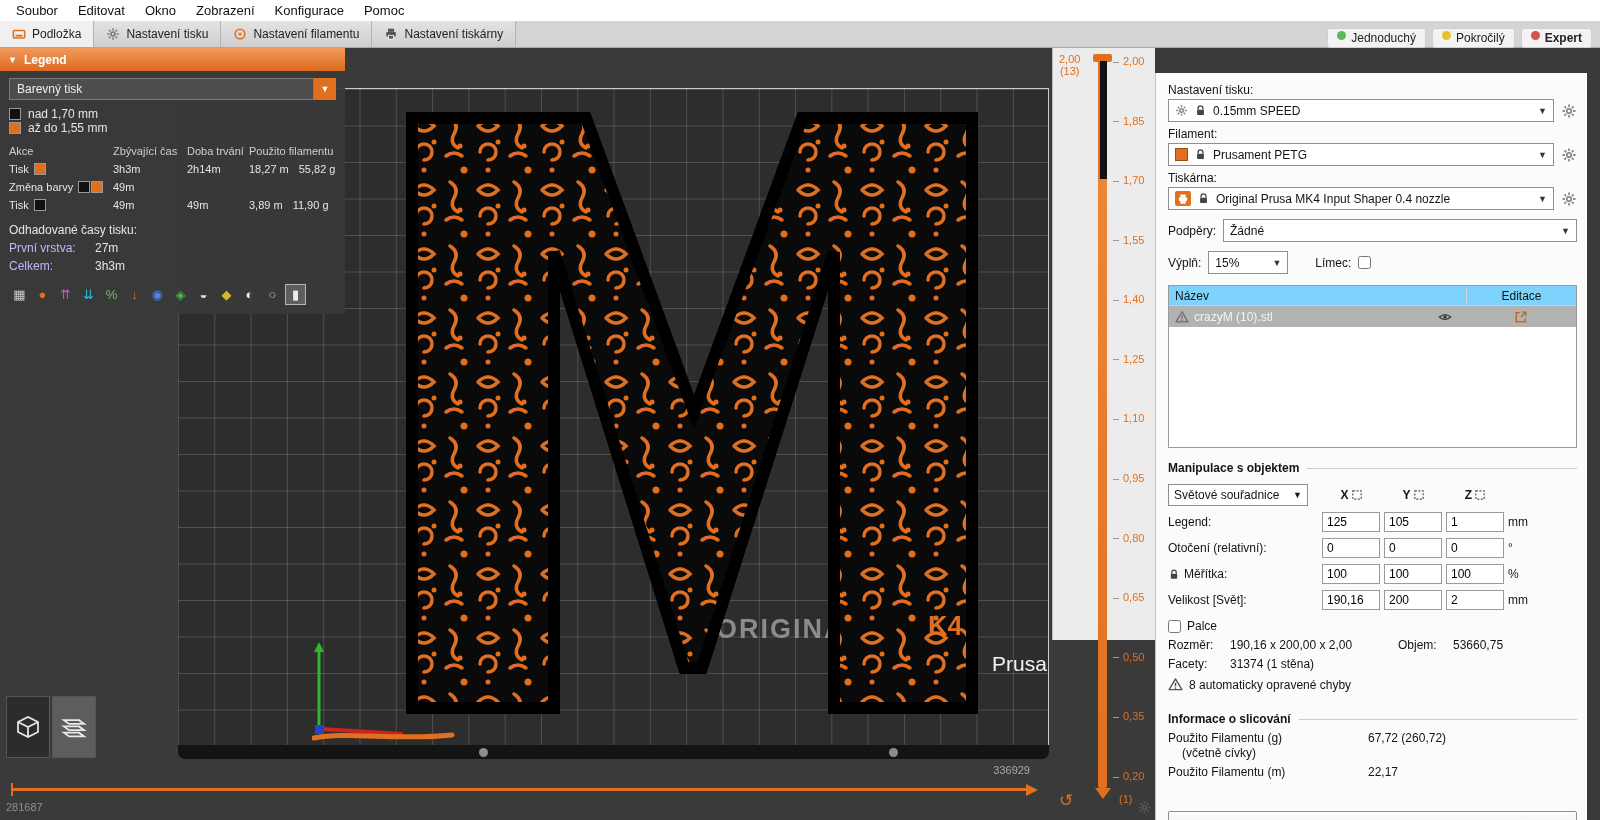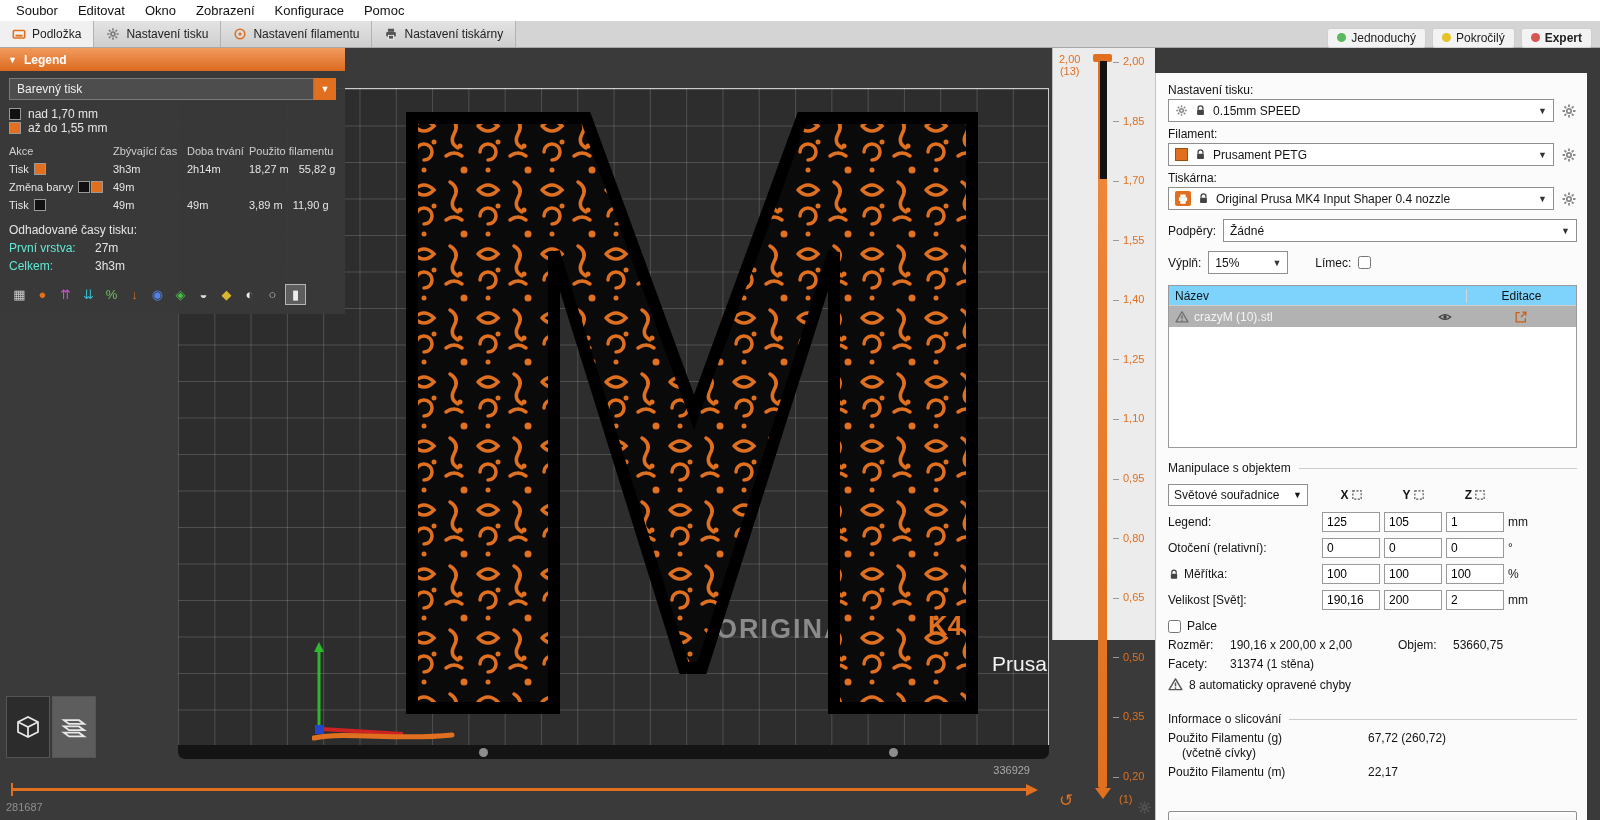--- a/index.html
+++ b/index.html
@@ -12,21 +12,21 @@
   .menu-item { padding:2px 10px; cursor:default; }
 
   
   #tabbar { position:absolute; left:0; top:21px; right:0; height:27px; background:#d4d4d4;
     border-bottom:1px solid #a8a8a8; display:flex; align-items:stretch; font-size:12px; color:#222; }
   .tab { display:flex; align-items:center; gap:6px; padding:0 12px; border-right:1px solid #b2b2b2;
     background:linear-gradient(#e3e3e3,#cfcfcf); }
   .tab.active { background:#f0f0f0; }
   .tab svg { width:14px; height:14px; }
   .modes { margin-left:auto; display:flex; align-items:center; gap:6px; padding-right:8px; }
-  .mode { display:flex; align-items:center; gap:5px; background:#f3f3f3; border:1px solid #cfcfcf;
+  .mode { display:flex; gap:5px; background:#f3f3f3; border:1px solid #cfcfcf;
     border-radius:3px; padding:2px 9px;margin-top:7px; }
   .mode .dot { width:9px; height:9px; border-radius:50%; }
   .mode.expert { font-weight:bold; }
 
   
   #main { position:absolute; left:0; top:48px; width:1600px; height:772px; }
 
   
   #viewport { position:absolute; left:0; top:0; width:1052px; height:772px; background:#3a3a3a; overflow:hidden; }
   #bed { position:absolute; left:178px; top:40px; width:871px; height:657px; background:#2d2d2d;
@@ -68,21 +68,21 @@
     justify-content:center; font-size:9px; }
   .lg-item { display:flex; align-items:center; gap:7px; margin:0 0; }
   .swatch { width:12px; height:12px; border:1px solid #999; display:inline-block; flex:none; }
   .lg-table { margin-top:7px; font-size:11px; }
   .lg-tr { display:grid; grid-template-columns:104px 74px 62px auto; align-items:center; height:18px; }
   .lg-tr.head { color:#cfcfcf; }
   .lg-action { display:flex; align-items:center; gap:5px; }
   .lg-used { display:flex; gap:10px; }
   .lg-est-title { margin-top:9px; color:#e5e5e5; }
   .est { display:flex; margin-top:4px; }
-  .est .lab { color:#5eead4; width:86px; }
+  .est .lab { color:#c4b5fd; width:86px; }
   .lg-tools { display:flex; gap:2px; margin-top:11px; align-items:center; }
   .lg-tools span { width:21px; height:21px; display:flex; align-items:center; justify-content:center;
     font-size:13px; }
   .lg-tools span.sel { border:1px solid #b5b5b5; background:#5e5e5e; }
   .ic0{color:#c9c9c9}.ic1{color:#e0701f}.ic2{color:#cf4fcf}.ic3{color:#39b9cf}.ic4{color:#6fc25f}
   .ic5{color:#e0701f}.ic6{color:#4f82ea}.ic7{color:#49bb49}.ic8{color:#dcdcdc}.ic9{color:#d9b62f}
   .ic10{color:#efefef}.ic11{color:#c9c9c9}.ic12{color:#ededed}
 
   
   #lcol { position:absolute; left:1052px; top:0; width:103px; height:592px; background:#ececec;
@@ -130,21 +130,21 @@
   .ot-head { display:flex; height:20px; background:#7dd3fc; border-bottom:1px solid #cfcfcf; align-items:center; }
   .ot-head .c1 { flex:1; padding-left:6px; }
   .ot-head .c2 { width:110px; text-align:center; border-left:1px solid #d7d7d7; }
   .ot-row { display:flex; align-items:center; height:21px; background:#b2b2b2; color:#f4f4f4; }
   .ot-row .warn { color:#6e6e6e; margin:0 5px 0 6px; display:flex; }
   .ot-row .warn svg, .ot-row .eye svg, .ot-row .edit svg { width:14px; height:14px; }
   .ot-row .name { flex:1; }
   .ot-row .eye { color:#3c3c3c; margin-right:14px; display:flex; }
   .ot-row .edit { width:110px; display:flex; justify-content:center; color:#c96018; }
 
-  .sec-title { display:flex; align-items:center; gap:8px; font-weight:normal; margin-top:13px; }
+  .sec-title { display:flex; align-items:center; gap:8px; font-weight:bold; margin-top:13px; }
   .sec-title::after { content:""; flex:1; height:1px; background:#cccccc; }
 
   .mrow { display:grid; grid-template-columns:150px 58px 58px 58px 30px; gap:4px; align-items:center; margin-top:6px; }
   .mrow .lab { display:flex; align-items:center; gap:4px; white-space:nowrap; }
   .mrow .lab svg { width:12px; height:13px; color:#444; }
   .mi { width:100%; height:20px; border:1px solid #9a9a9a; padding:0 4px; font-size:12px;
     font-family:"Liberation Sans", sans-serif; background:#fff; }
   .coord-combo { width:140px; display:flex; align-items:center; height:22px; border:1px solid #8f8f8f;
     background:#fff; padding:0 5px; gap:5px; }
   .axis-h { display:flex; align-items:center; justify-content:center; gap:3px; font-weight:bold; }

